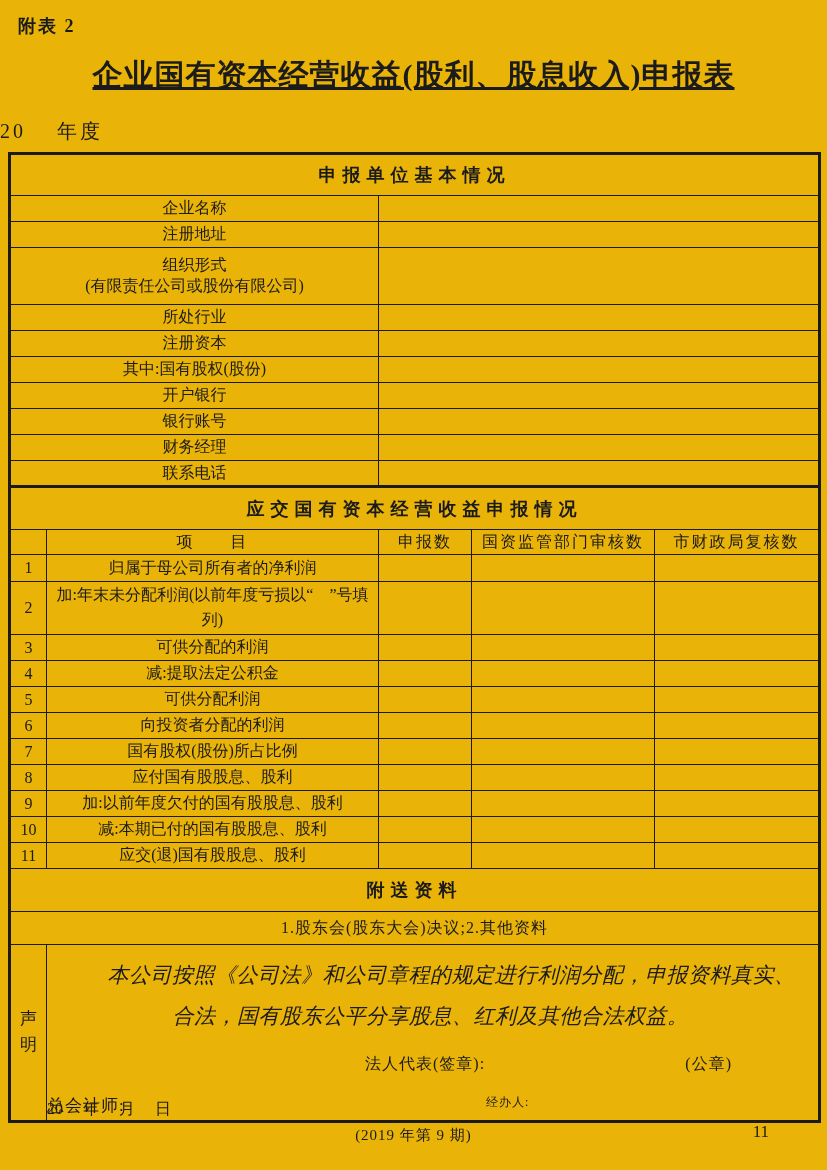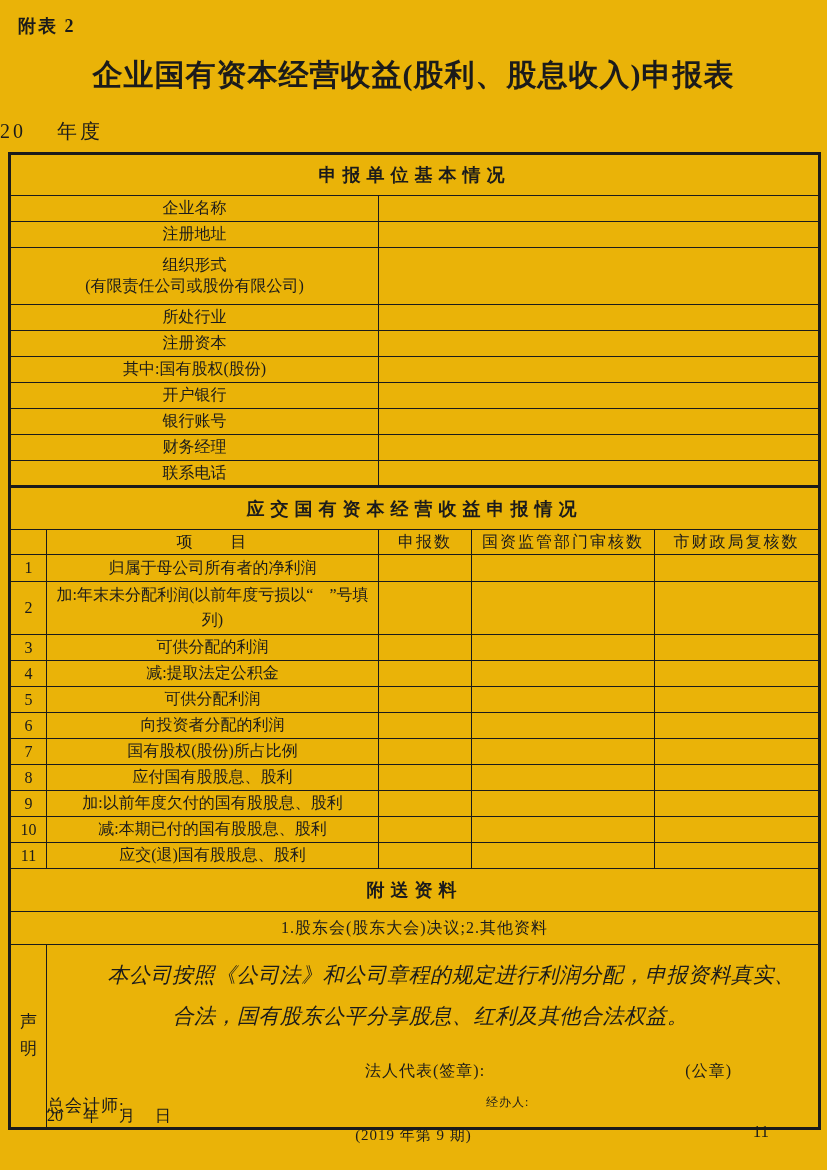--- a/index.html
+++ b/index.html
@@ -3,21 +3,21 @@
 <meta charset="utf-8">
 <style>
   html,body { margin:0; padding:0; background:#ffffff; }
   .page {
     position:relative; width:827px; height:1170px; background:#eab308;
     font-family:"Liberation Serif","DejaVu Serif",serif; color:#1b1b1b;
     overflow:hidden;
   }
   .attach-label { position:absolute; left:18px; top:14px; font-size:18px; font-weight:bold; letter-spacing:2px; }
   .form-title { position:absolute; left:0; top:55px; width:100%; margin:0; text-align:center;
-                font-size:30px; font-weight:bold; letter-spacing:1px; }
+                font-size:30px; font-weight:bold; letter-spacing:1px;text-decoration:underline; }
   .year-line { position:absolute; left:0; top:118px; width:100%; 
                font-size:20px; letter-spacing:3px; white-space:pre; }
 
   table.form {
     position:absolute; left:8px; top:152px; width:810px;
     border-collapse:collapse; table-layout:fixed;
     border:3px solid #1b1b1b;
   }
   table.form td {
     border:1px solid #1b1b1b; padding:0; font-size:16px;
@@ -30,21 +30,21 @@
   td.colhead { letter-spacing:2px; }
   td.attach-items { text-align:left; padding-left:26px; letter-spacing:1px; }
   .sublabel { font-size:16px; }
 
   td.stmt-label div { line-height:1.1; font-size:17px; margin:8px 0; }
   td.stmt-body { text-align:left; vertical-align:top; }
   .stmt-text {
     margin:10px 12px 0 15px; width:737px; font-size:21px; font-style:italic;
     text-indent:2em; line-height:1.95; letter-spacing:0.5px;
   }
-  .stmt-sign { display:flex; margin-top:24px; font-size:16px; }
+  .stmt-sign { display:flex; margin-top:17px; font-size:16px; }
   .stmt-sign .rep { margin-left:318px; letter-spacing:1px; }
   .stmt-sign .seal { margin-left:auto; margin-right:86px; letter-spacing:1px; }
   .stmt-date { text-align:left; padding-right:58px; margin-top:24px; font-size:16px; white-space:pre; }
 
   .sig-chief { position:absolute; left:47px; top:1094px; font-size:17px; letter-spacing:1px; }
   .sig-handler { position:absolute; left:478px; top:1094px; font-size:12px; letter-spacing:1px;margin-left:8px; }
   .footer-issue { position:absolute; left:0; top:1126px; width:100%; text-align:center; font-size:15px; letter-spacing:1px; }
   .footer-page { position:absolute; right:58px; top:1122px; font-size:17px; }
 </style>
 </head>

